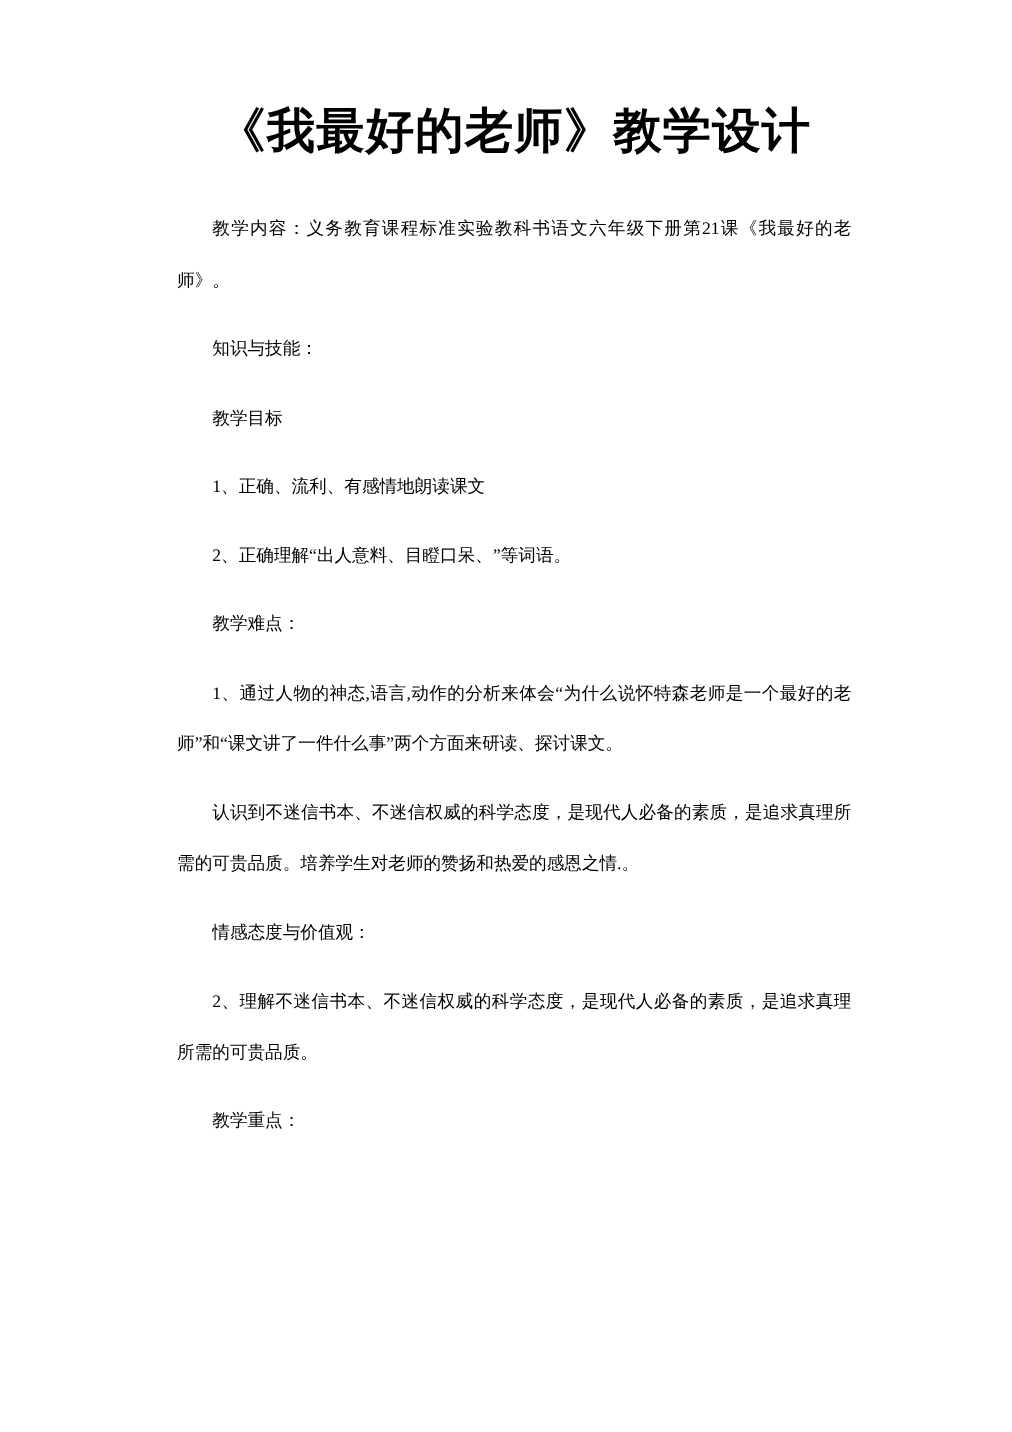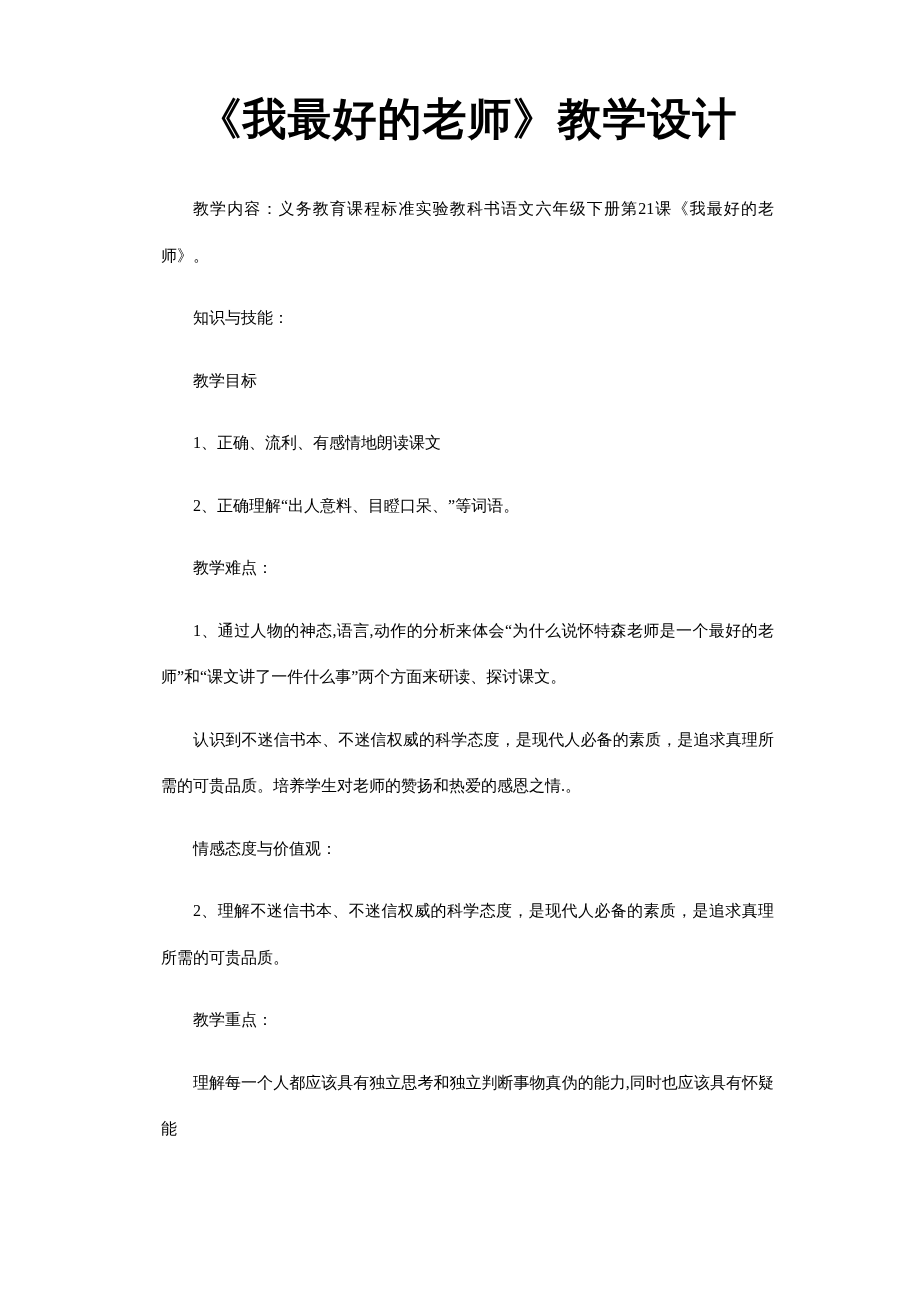--- a/index.html
+++ b/index.html
@@ -50,15 +50,14 @@
     <p>知识与技能：</p>
     <p>教学目标</p>
     <p>1、正确、流利、有感情地朗读课文</p>
     <p>2、正确理解“出人意料、目瞪口呆、”等词语。</p>
     <p>教学难点：</p>
     <p>1、通过人物的神态,语言,动作的分析来体会“为什么说怀特森老师是一个最好的老师”和“课文讲了一件什么事”两个方面来研读、探讨课文。</p>
     <p>认识到不迷信书本、不迷信权威的科学态度，是现代人必备的素质，是追求真理所需的可贵品质。培养学生对老师的赞扬和热爱的感恩之情.。</p>
     <p>情感态度与价值观：</p>
     <p>2、理解不迷信书本、不迷信权威的科学态度，是现代人必备的素质，是追求真理所需的可贵品质。</p>
     <p>教学重点：</p>
-    <p>理解每一个人都应该具有独立思考和独立判断事物真伪的能力,同时也应该具有怀疑能</p>
   </div>
 </div>
 
 </body></html>

